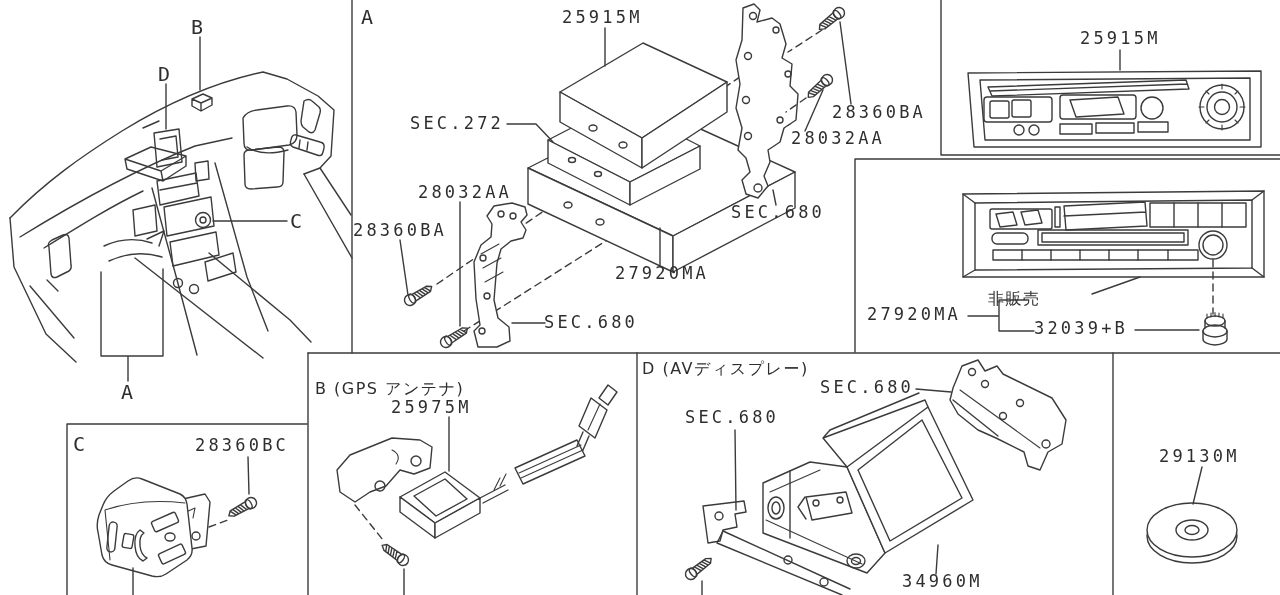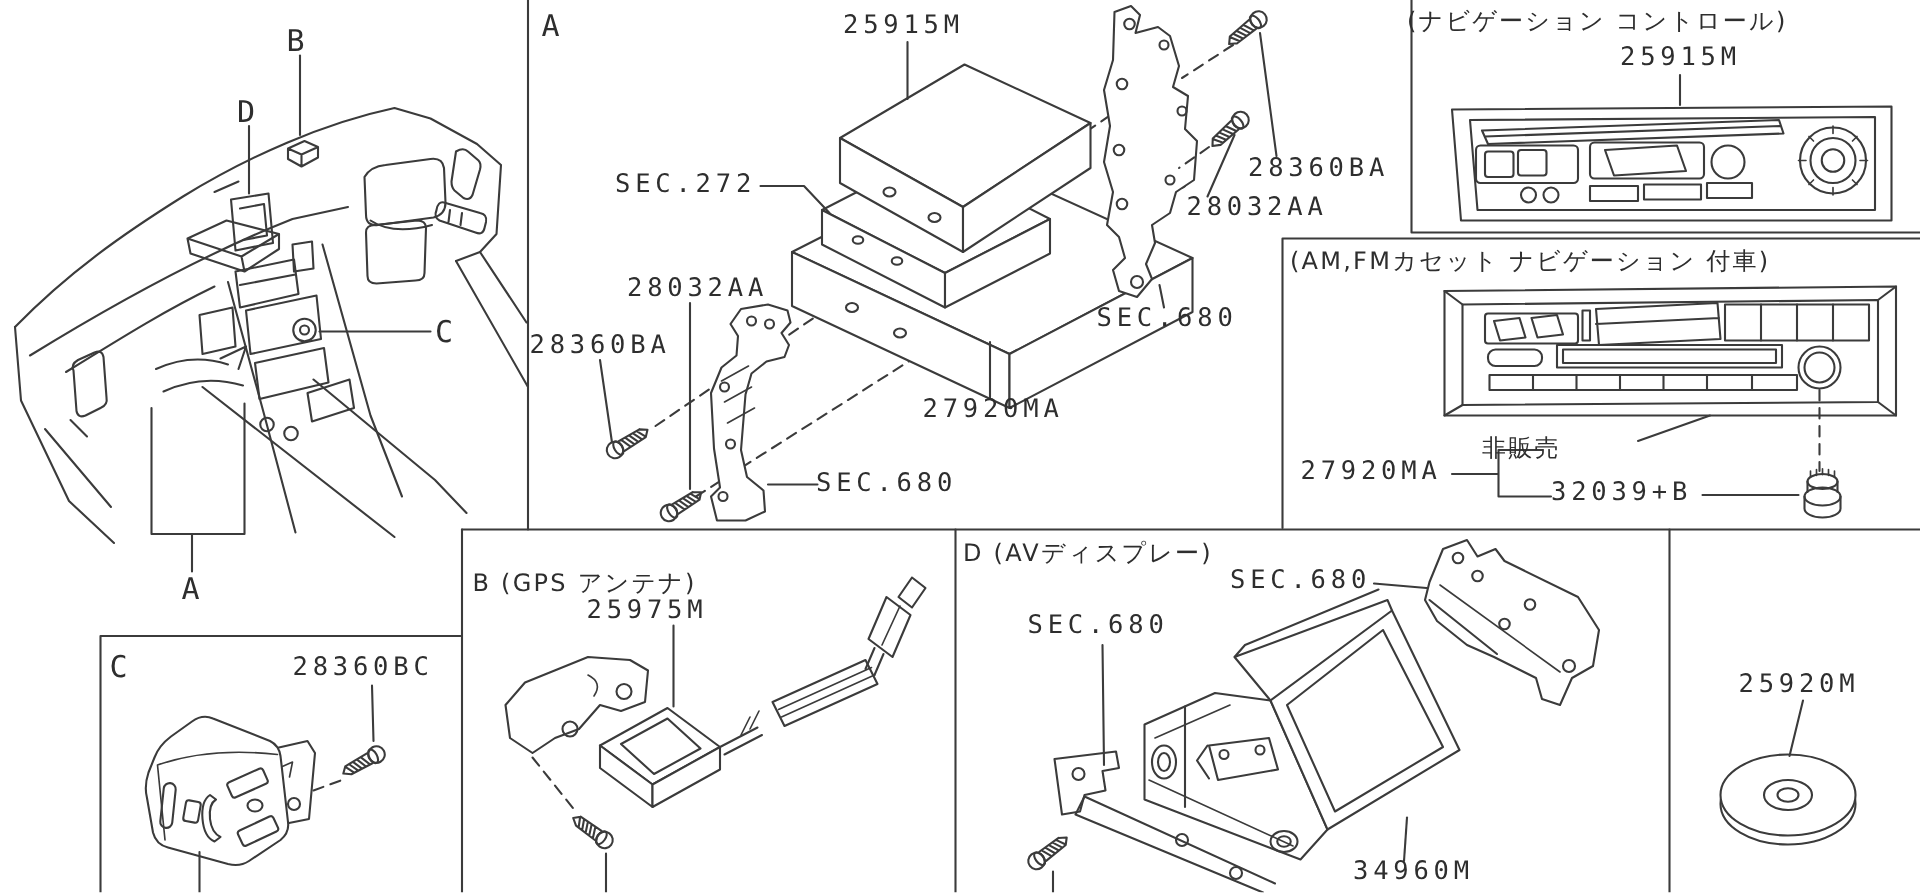--- a/index.html
+++ b/index.html
@@ -278,34 +278,32 @@
 <div class="lbl" style="left:562px;top:9px">25915M</div>
 <div class="lbl" style="left:410px;top:115px">SEC.272</div>
 <div class="lbl" style="left:418px;top:184px">28032AA</div>
 <div class="lbl" style="left:353px;top:222px">28360BA</div>
 <div class="lbl" style="left:544px;top:314px">SEC.680</div>
 <div class="lbl" style="left:615px;top:265px">27920MA</div>
 <div class="lbl" style="left:832px;top:104px">28360BA</div>
 <div class="lbl" style="left:791px;top:130px">28032AA</div>
 <div class="lbl" style="left:731px;top:204px">SEC.680</div>
 
-<div class="jp lbl" style="left:938px;top:5px;letter-spacing:1.5px">(ナビゲーション コントロール)</div>
 <div class="lbl" style="left:1080px;top:30px">25915M</div>
 
-<div class="jp lbl" style="left:860px;top:165px">(AM,FMカセット ナビゲーション 付車)</div>
 <div class="jp lbl" style="left:988px;top:290px">非販売</div>
 <div class="lbl" style="left:867px;top:306px">27920MA</div>
 <div class="lbl" style="left:1034px;top:320px">32039+B</div>
 
 <div class="jp lbl" style="left:315px;top:380px">B (GPS アンテナ)</div>
 <div class="lbl" style="left:391px;top:399px">25975M</div>
 
 <div class="jp lbl" style="left:642px;top:360px">D (AVディスプレー)</div>
 <div class="lbl" style="left:820px;top:379px">SEC.680</div>
 <div class="lbl" style="left:685px;top:409px">SEC.680</div>
 <div class="lbl" style="left:902px;top:573px">34960M</div>
 
 <div class="lbl big" style="left:73px;top:434px">C</div>
 <div class="lbl" style="left:195px;top:437px">28360BC</div>
 
-<div class="lbl" style="left:1159px;top:448px">25920M</div>
+<div class="lbl" style="left:1159px;top:448px">29130M</div>
 
 </div>
 
 </body></html>

